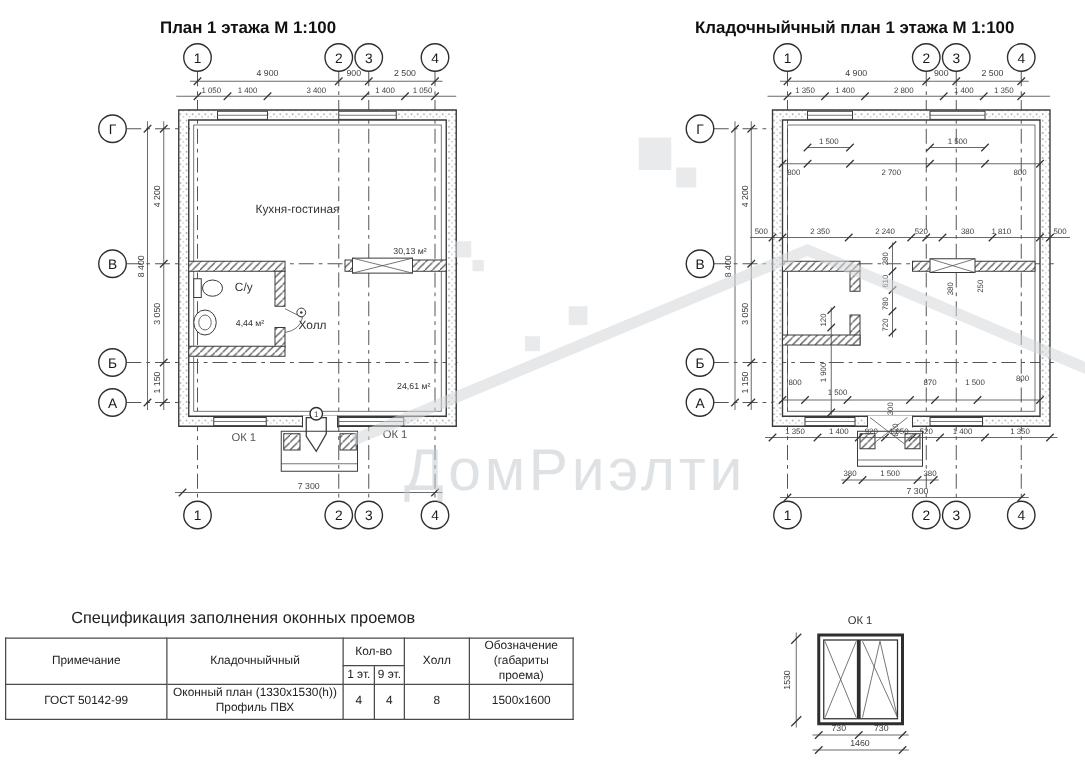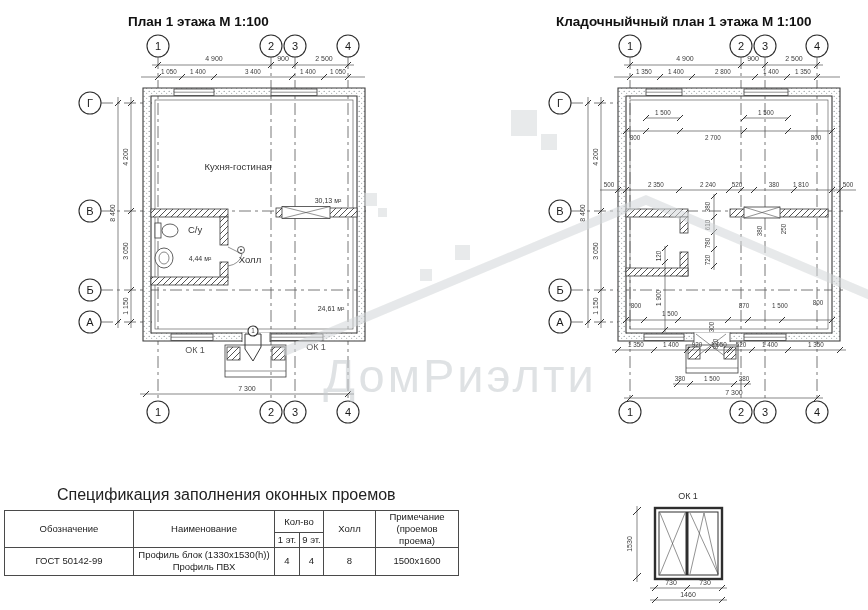--- a/index.html
+++ b/index.html
@@ -12,21 +12,21 @@
   .dimtxt2{font-size:6.3px;fill:#3c3c3c;text-anchor:middle;}
   .roomtxt{font-size:9.5px;fill:#333;text-anchor:middle;}
   .areatxt{font-size:7px;fill:#333;text-anchor:middle;}
   .oktxt{font-size:9px;fill:#555;text-anchor:middle;}
   .ln{stroke:#3a3a3a;stroke-width:.8;fill:none;}
   .ln05{stroke:#4a4a4a;stroke-width:.6;fill:none;}
   .dim{stroke:#555;stroke-width:.7;fill:none;}
   .axis{stroke:#555;stroke-width:.8;fill:none;stroke-dasharray:12 4 3 4;}
   .circ{fill:#fff;stroke:#2e2e2e;stroke-width:1.1;}
   
-  .spec-caption{position:absolute;left:57px;top:486px;font-size:16px;color:#222;}
+  .spec-caption{position:absolute;left:57px;top:486px;font-size:13px;color:#222;}
   table.spec{position:absolute;left:4px;top:510px;border-collapse:collapse;
              font-size:9.5px;color:#222;text-align:center;table-layout:fixed;}
   table.spec td,table.spec th{border:1px solid #4a4a4a;font-weight:normal;
              padding:0 2px;vertical-align:middle;line-height:1.25;}
 </style>
 </head>
 <body>
 
 <div class="stage">
 
@@ -462,34 +462,34 @@
   <colgroup>
     <col style="width:129px">
         <col style="width:141px">
         <col style="width:25px">
     <col style="width:24px">
         <col style="width:52px">
         <col style="width:83px">
   </colgroup>
   <tbody>
         <tr style="height:21px">
-    <th rowspan="2">Обозначение</th>
-    <th rowspan="2">Наименование</th>
+    <th rowspan="2">Примечание</th>
+    <th rowspan="2">Кладочныйчный</th>
     <th colspan="2">Кол-во</th>
     <th rowspan="2">Холл</th>
-    <th rowspan="2">Примечание (проемов проема)</th>
+    <th rowspan="2">Обозначение (габариты проема)</th>
   </tr>
   <tr style="height:14px">
     <th>1 эт.</th>
     <th>9 эт.</th>
   </tr>
   <tr style="height:28px">
     <td>ГОСТ 50142-99</td>
     <td>
-      <div>Профиль блок (1330х1530(h))</div>
+      <div>Оконный план (1330х1530(h))</div>
       <div>Профиль ПВХ</div>
     </td>
     <td>4</td>
     <td>4</td>
     <td>8</td>
     <td>1500х1600</td>
   </tr>
 </tbody>
     </table>
 

